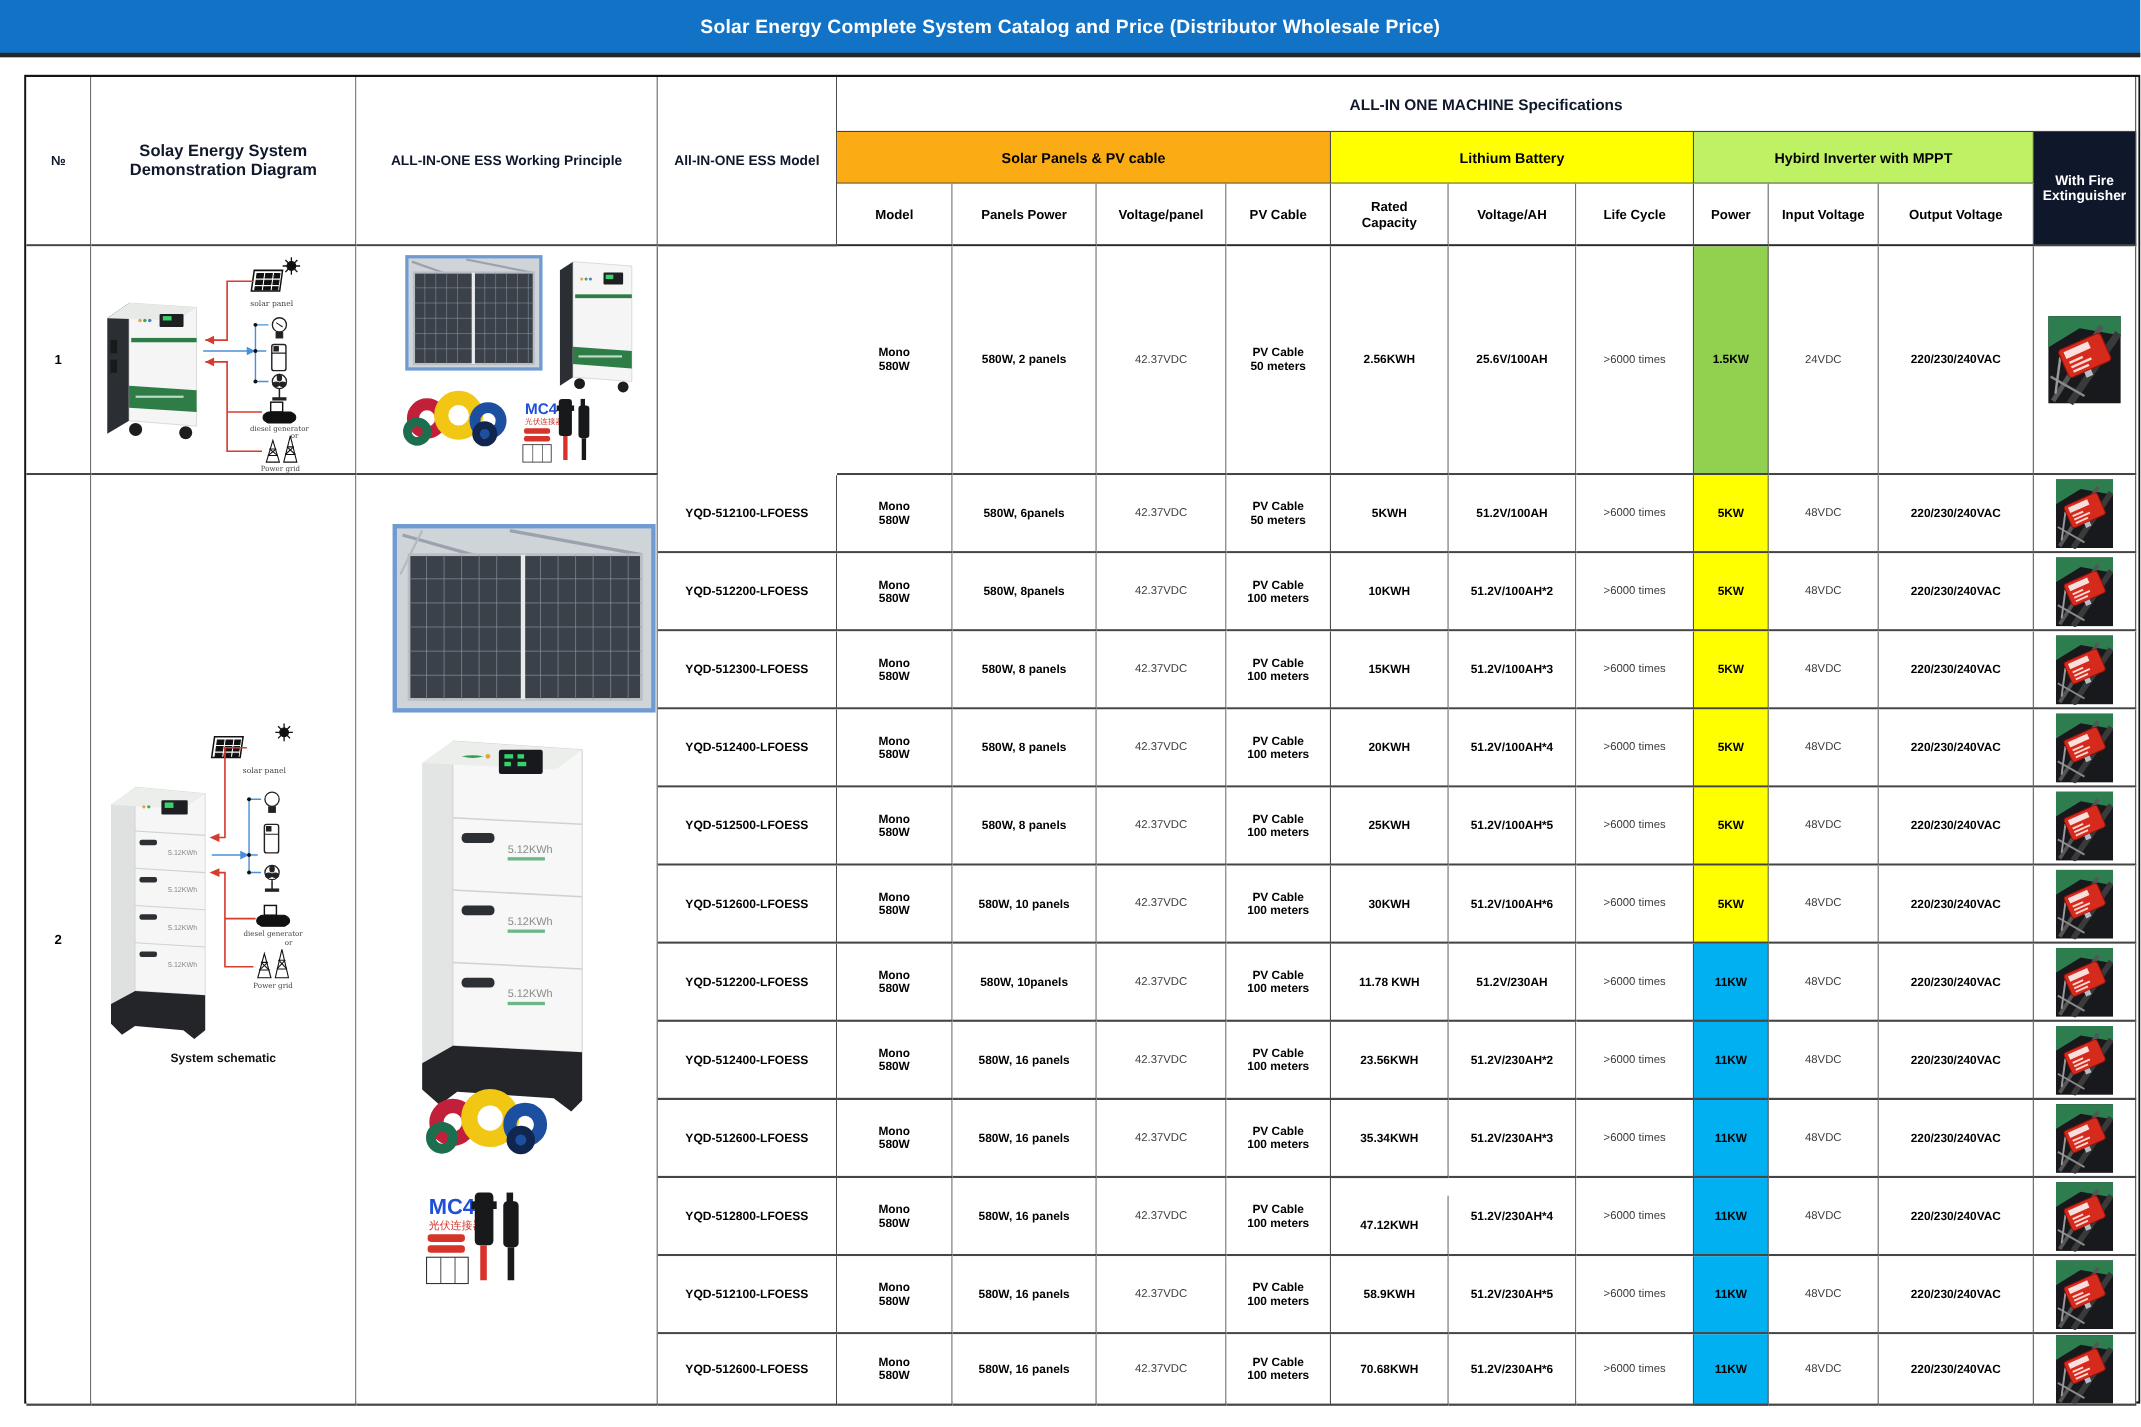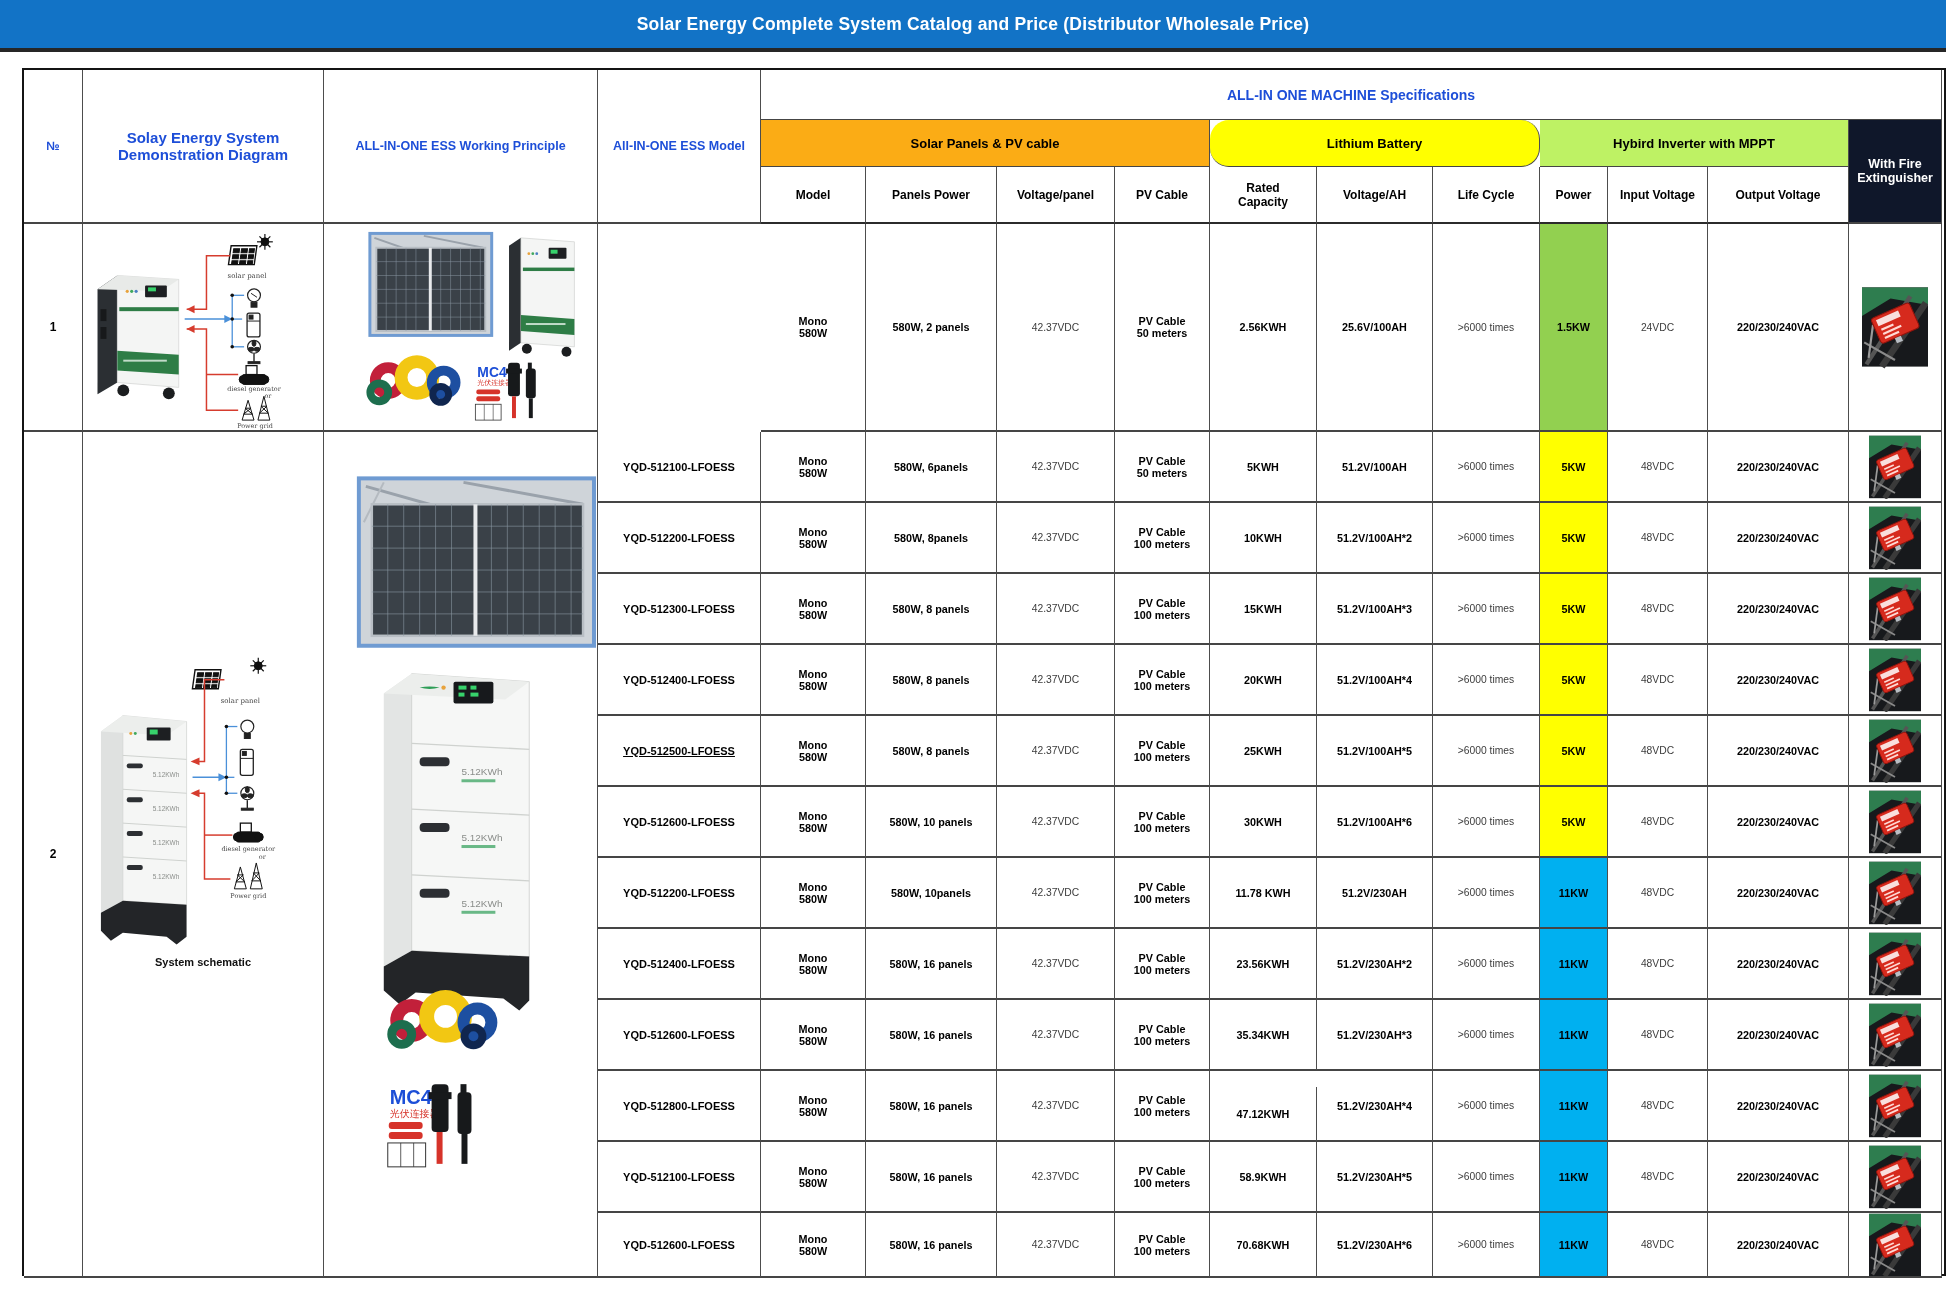--- a/index.html
+++ b/index.html
@@ -8,26 +8,26 @@
   .titlebar{position:absolute;left:0;top:0;width:1946px;height:48px;background:#1273C6;
             border-bottom:4px solid #262626;display:flex;align-items:center;justify-content:center;}
   .titlebar .t{color:#fff;font-size:17.5px;font-weight:700;letter-spacing:.2px;}
   .tablewrap{position:absolute;left:22px;top:68px;width:1924px;height:1208px;
              border:2px solid #141414;box-sizing:border-box;display:grid;
              grid-template-columns:59px 241px 274px 163px 105px 131px 118px 95px 107px 116px 107px 68px 100px 141px 93px;
              grid-template-rows:50px 47px 57px 208px repeat(11,71px) 65px;background:#fff;}
   .cell{box-sizing:border-box;border-right:1px solid #4d4d4d;border-bottom:2px solid #454545;
         display:flex;align-items:center;justify-content:center;text-align:center;
         white-space:pre-line;overflow:hidden;position:relative;background:#fff;}
-  .hdr{font-weight:700;font-size:12px;color:#1d4ed8;border-bottom-width:1px;}
+  .hdr{font-weight:700;font-size:12px;color:#0f172a;border-bottom-width:1px;}
   .hdr.merged{border-bottom-width:2px;}
   .spec{grid-column:5/16;grid-row:1;font-size:14px;font-weight:700;border-bottom-width:1px;}
   .grp{font-size:13px;font-weight:700;border-bottom-width:1px;}
   .g-solar{grid-column:5/9;grid-row:2;}
-  .g-batt{grid-column:9/12;grid-row:2;border-radius:19px;}
+  .g-batt{grid-column:9/12;grid-row:2;}
   .g-inv{grid-column:12/15;grid-row:2;}
   .g-fire{grid-column:15;grid-row:2/4;color:#fff;font-size:12.5px;font-weight:700;border-bottom-width:2px;}
   .sub{font-size:12px;font-weight:700;border-bottom-width:2px;border-bottom-color:#2b2b2b;}
   .h-no{grid-column:1;grid-row:1/4;}
   .h-demo{grid-column:2;grid-row:1/4;font-size:15px;}
   .h-work{grid-column:3;grid-row:1/4;font-size:12.5px;}
   .h-model{grid-column:4;grid-row:1/4;font-size:12.5px;}
   .body.bold{font-weight:700;font-size:10.8px;color:#000;}
   .body.model{font-size:11px;}
   .body.light{font-weight:400;font-size:10.3px;color:#3c3c3c;}
@@ -615,21 +615,21 @@
     <g transform="rotate(-24 30 32)">
       <rect x="11" y="20" width="38" height="25" rx="3" fill="#d62a1d" stroke="#8f130c" stroke-width="1"></rect>
       <rect x="15" y="23" width="22" height="6" fill="#ffffff" opacity="0.85"></rect>
       <rect x="16" y="32" width="12" height="2" fill="#ffd9d4"></rect>
       <rect x="16" y="36" width="18" height="2" fill="#ffd9d4"></rect>
       <rect x="16" y="40" width="14" height="2" fill="#ffd9d4"></rect>
       <rect x="24" y="45" width="6" height="5" fill="#b9bec4"></rect>
     </g>
   </svg>
 </div>
-      <div class="cell body bold model" style="grid-area: 9 / 4; text-decoration: underline;">YQD-512500-LFOESS</div>
+      <div class="cell body bold model" style="grid-area: 9 / 4;">YQD-512500-LFOESS</div>
       <div class="cell body bold" style="grid-area: 9 / 5;">Mono
 580W</div>
       <div class="cell body bold" style="grid-area: 9 / 6;">580W, 8 panels</div>
       <div class="cell body light" style="grid-area: 9 / 7;">42.37VDC</div>
       <div class="cell body bold" style="grid-area: 9 / 8;">PV Cable
 100 meters</div>
       <div class="cell body bold" style="grid-area: 9 / 9;">25KWH</div>
       <div class="cell body bold" style="grid-area: 9 / 10;">51.2V/100AH*5</div>
       <div class="cell body light" style="grid-area: 9 / 11;">&gt;6000 times</div>
       <div class="cell body bold" style="grid-area: 9 / 12; background: rgb(255, 255, 0);">5KW</div>

